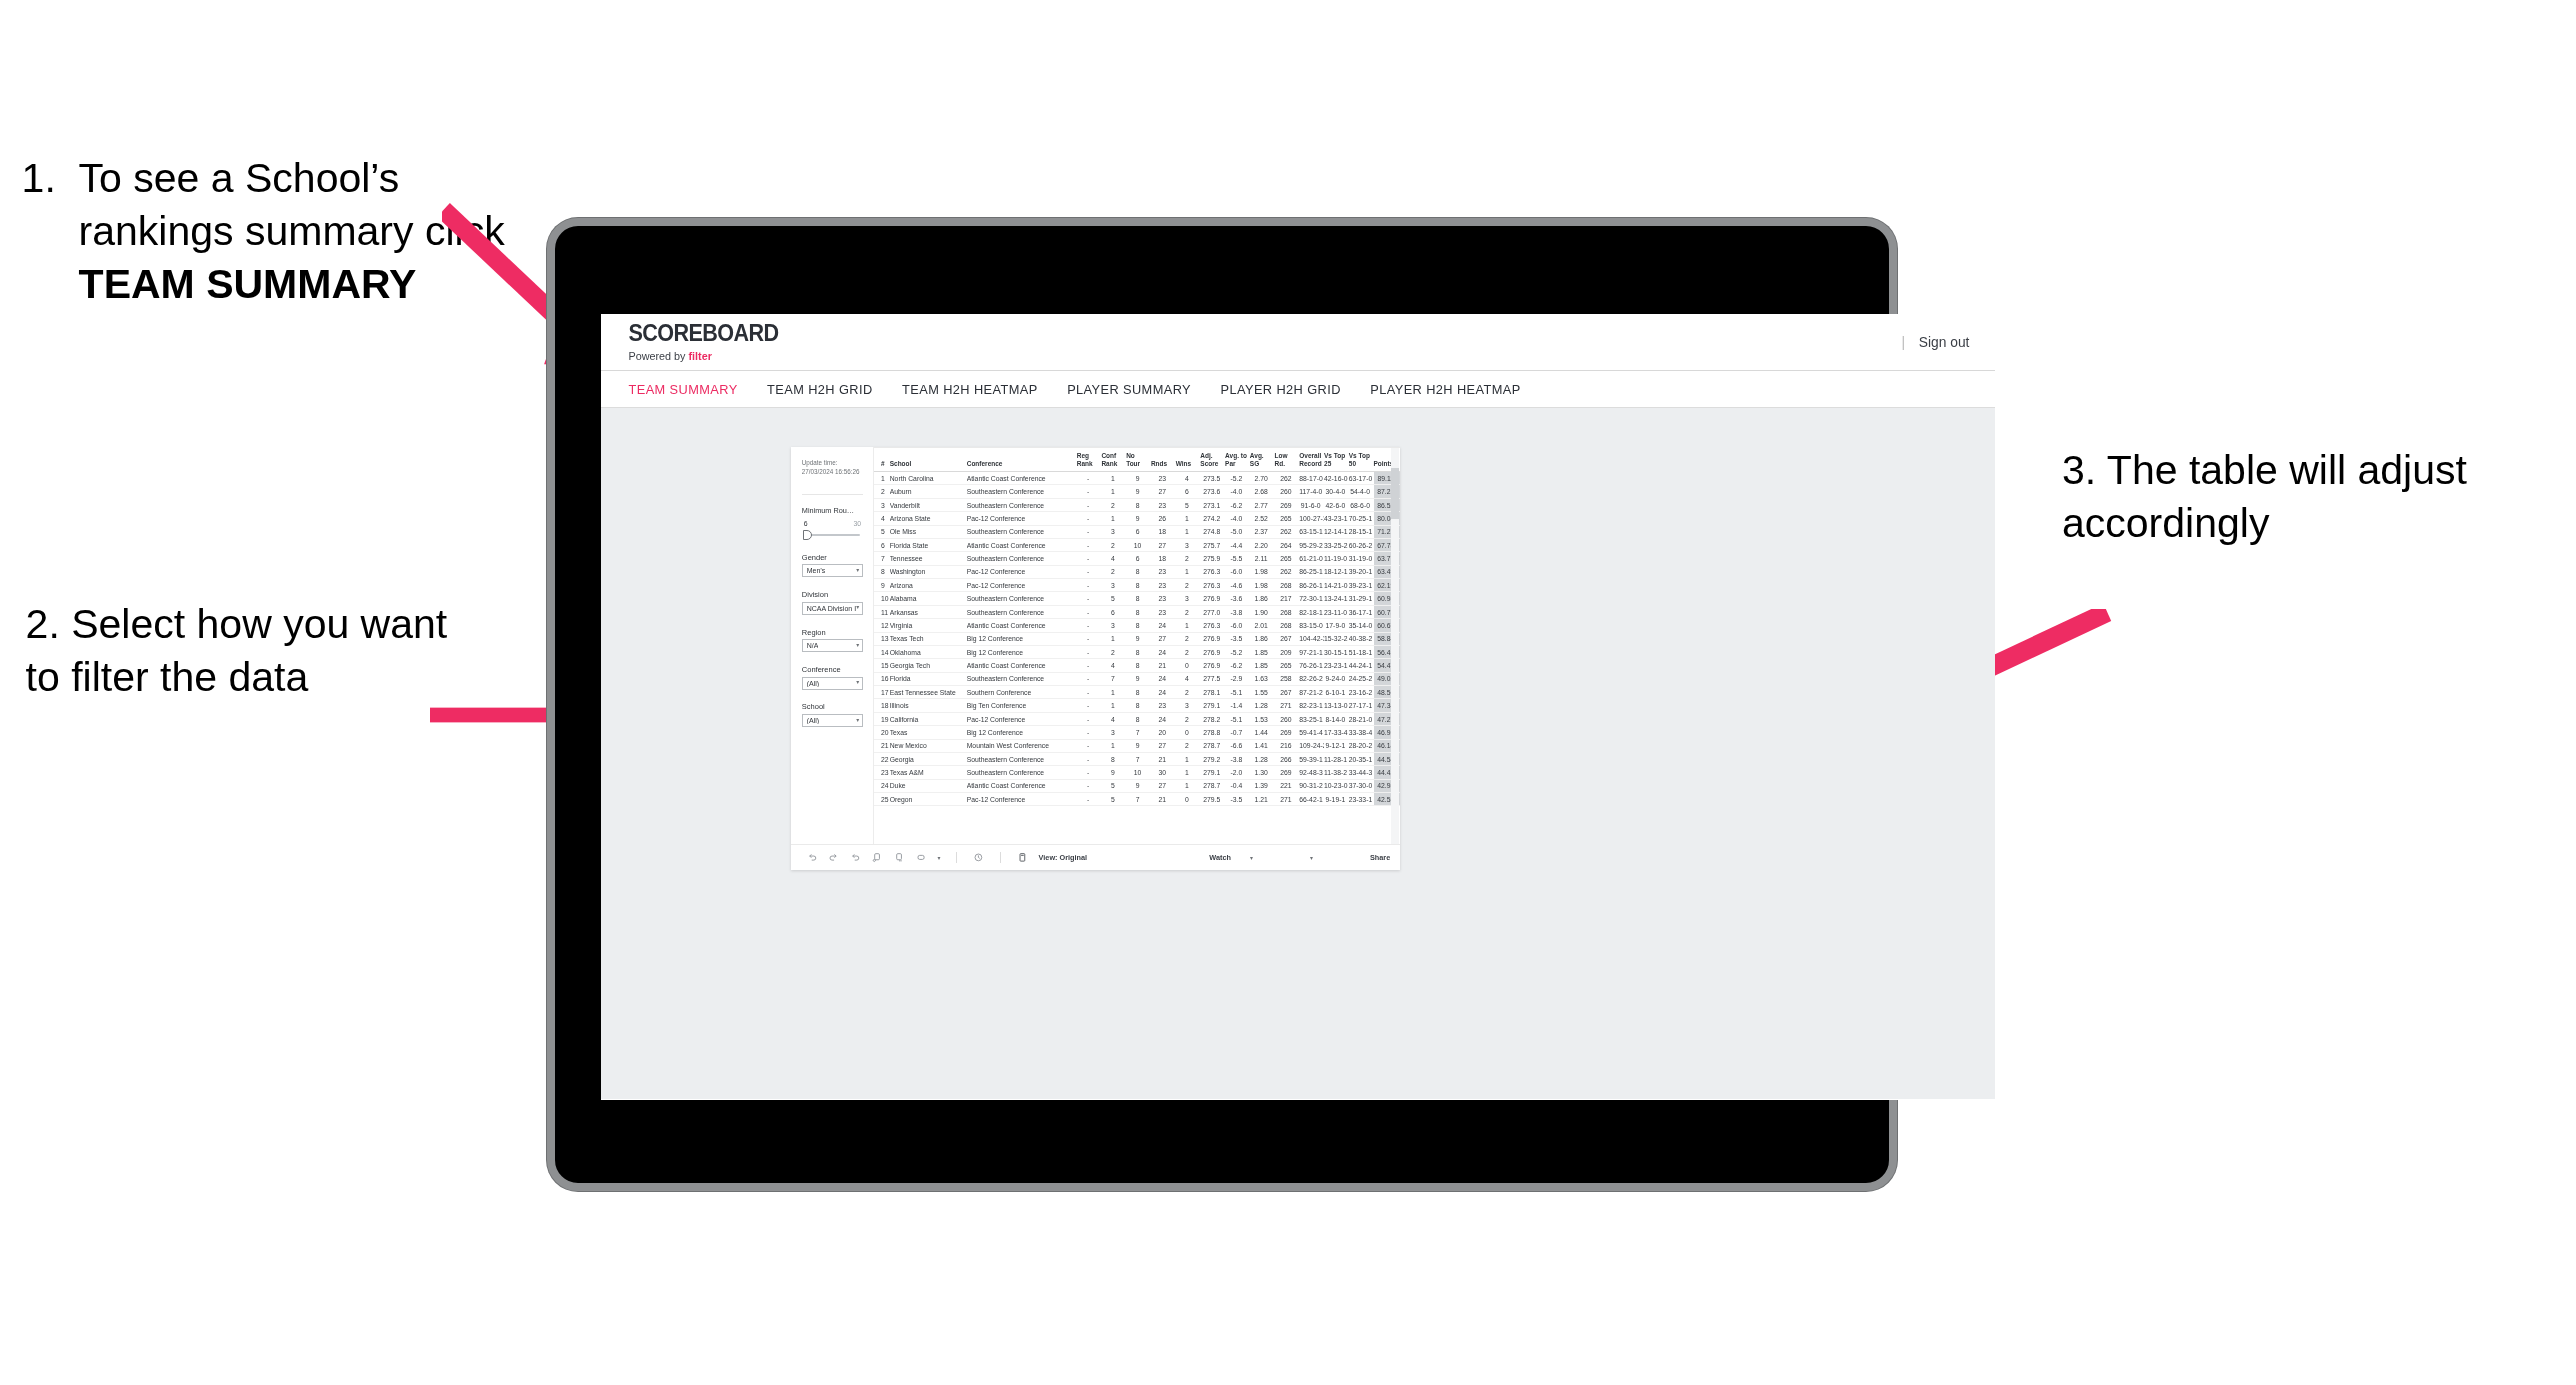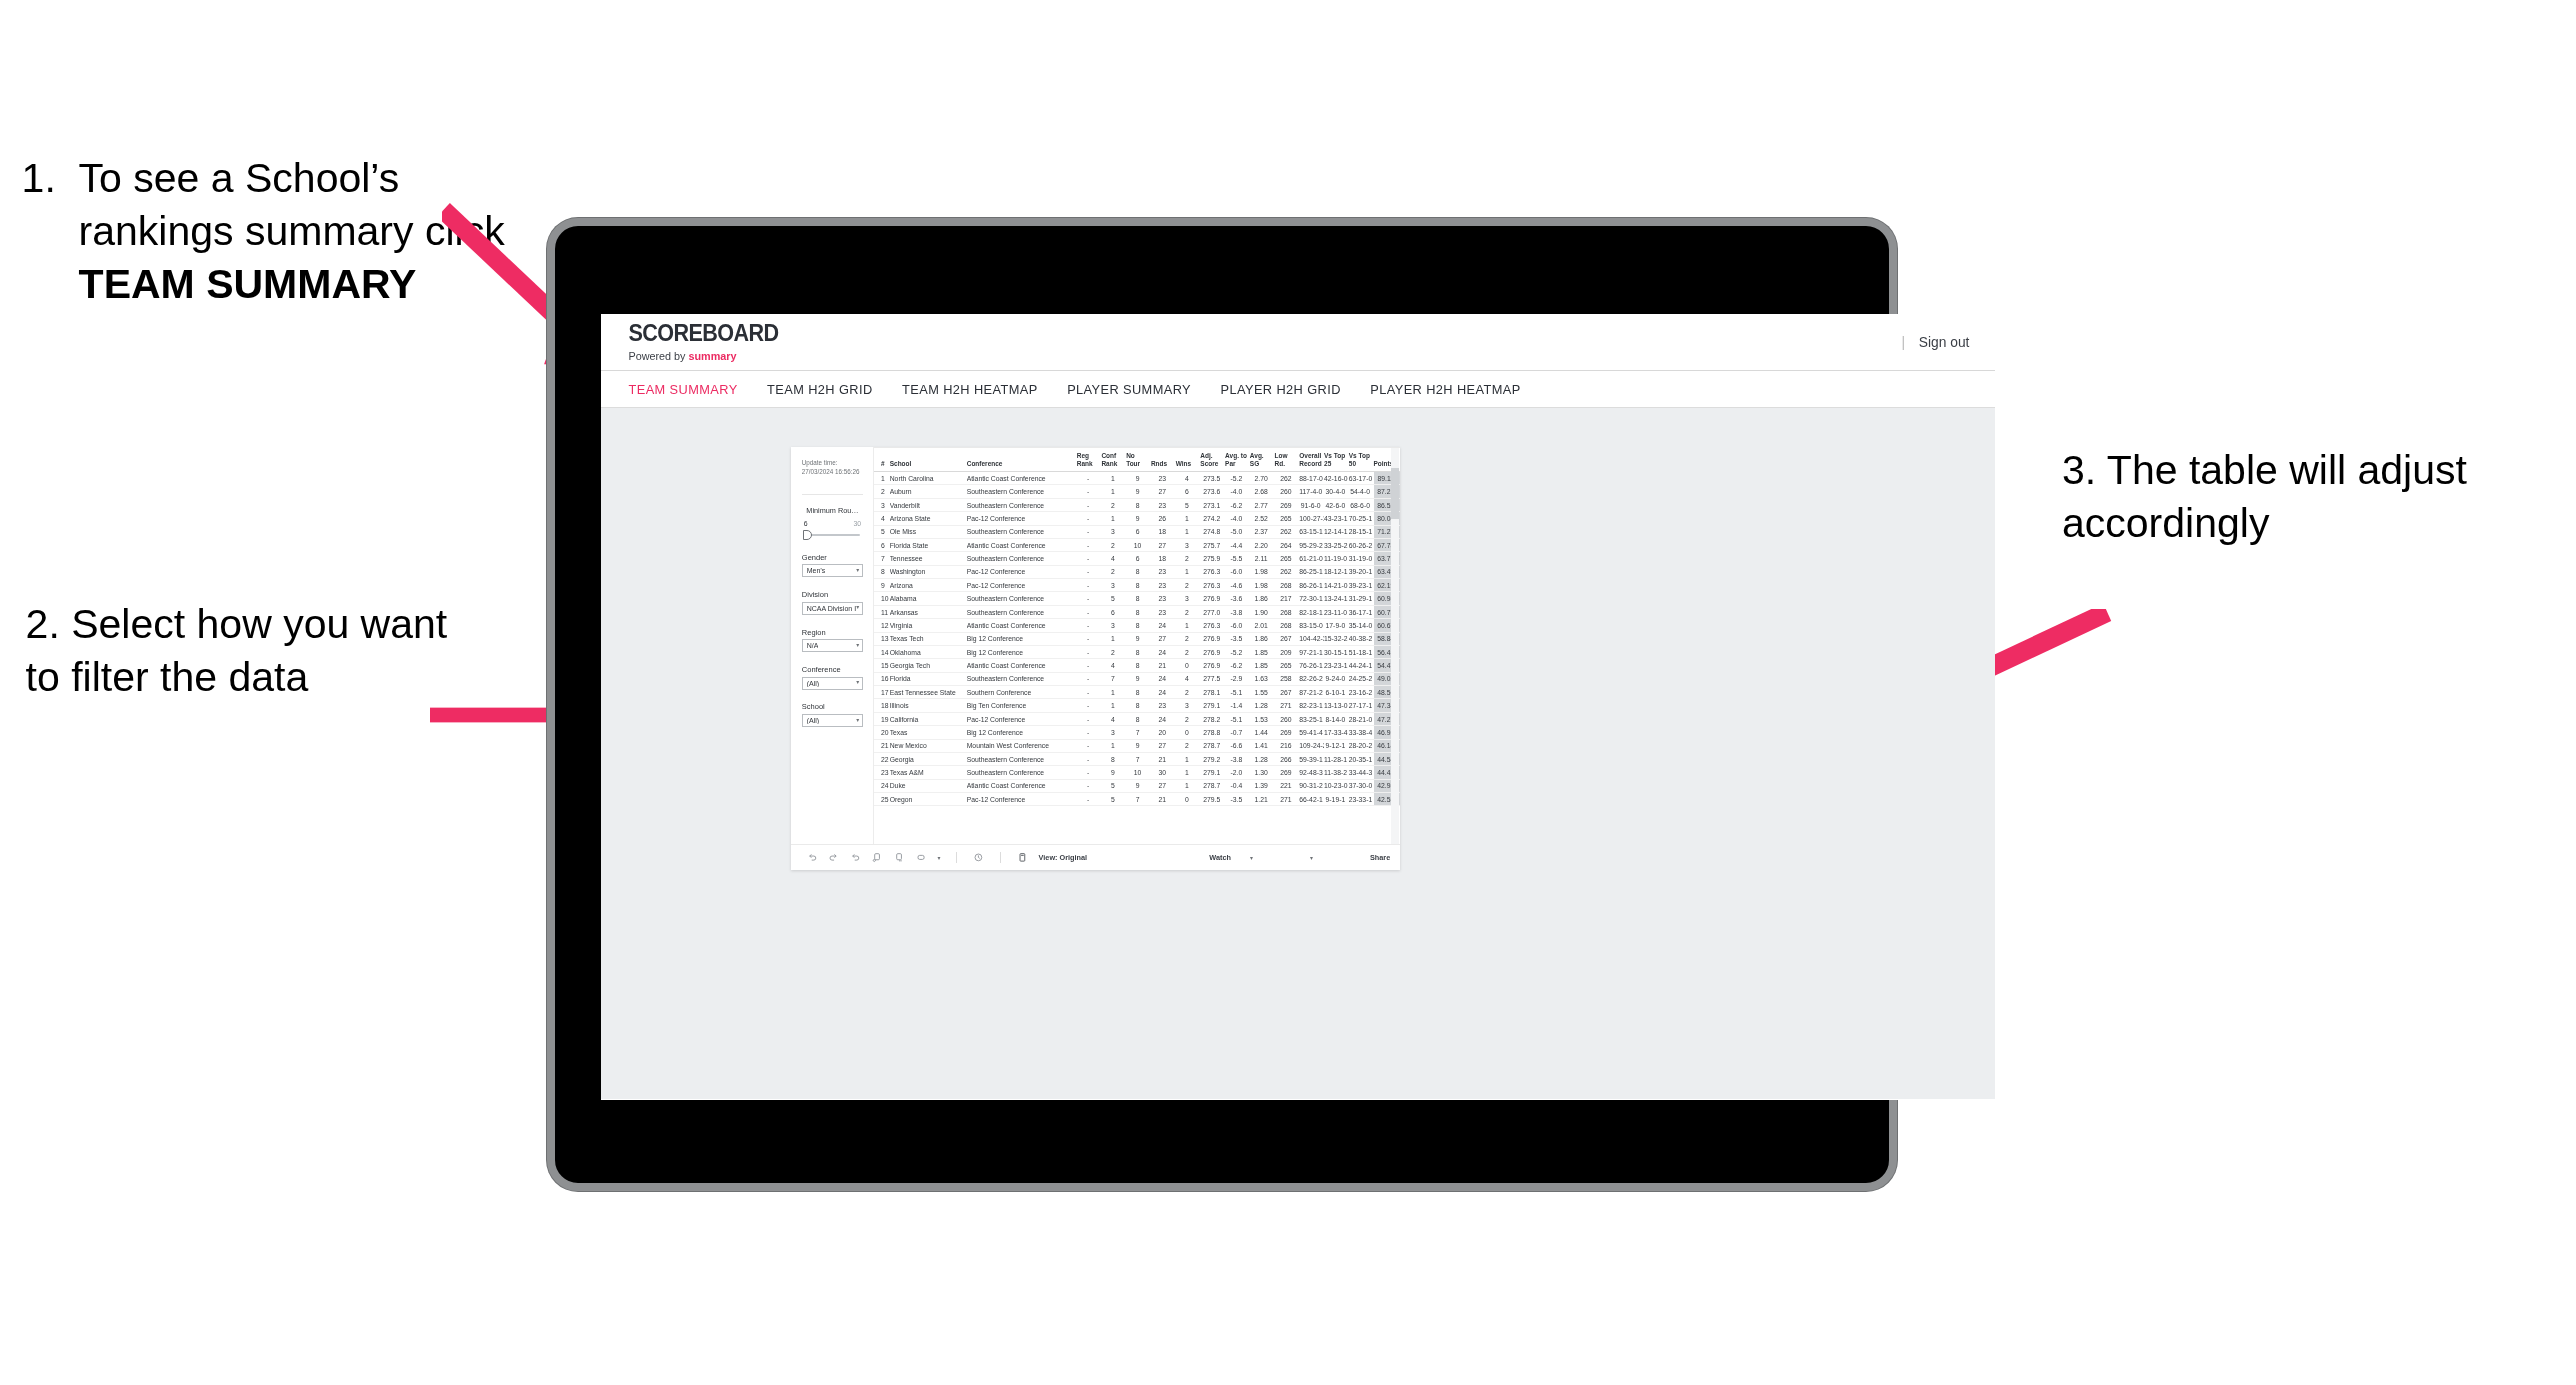--- a/index.html
+++ b/index.html
@@ -99,21 +99,21 @@
   }
   .report-body { display: flex; flex: 1; min-height: 0; }
 
   
   .rail {
     width: 83px; flex: 0 0 83px; background: #ffffff;
     padding: 10.8px 9.8px 0 10.8px; border-right: 1px solid #ececec;
   }
   .rail .upd-label { font-size: 6.3px; color: #6f7377; line-height: 1.5; }
   .rail hr { border: 0; border-top: 1px solid #e6e6e6; margin: 17.7px 0 10.8px 0; }
-  .rail .slider-title { font-size: 7.3px; color: #2f3338; text-align: center; margin-bottom: 4.9px; }
+  .rail .slider-title { font-size: 7.3px; color: #2f3338; margin-bottom: 4.9px; }
   .slider-vals { display: flex; justify-content: space-between; font-size: 6.9px; padding: 0 2px; }
   .slider-vals .lo { color: #2f3338; }
   .slider-vals .hi { color: #9aa0a6; }
   .slider-track { position: relative; height: 9.8px; margin-top: 2.9px; }
   .slider-track .bar { position: absolute; left: 3.9px; right: 2.9px; top: 3.9px; height: 2.6px; background: #c3c7cb; border-radius: 2px; }
   .slider-track .knob {
     position: absolute; left: 1px; top: 0px; width: 8.8px; height: 9.8px;
     border: 1.4px solid #6f7377; background: #fff;
     border-radius: 0 8.8px 8.8px 0;
   }
@@ -208,21 +208,21 @@
       <path d="M118 118 L118 176 L56 150 Z"></path>
     </g>
   </svg>
 
   <div id="tablet">
     <div id="screen">
 
       <div class="app-header">
         <div class="brand">
           <div class="brand-name">SCOREBOARD</div>
-          <div class="brand-sub"><span>Powered by </span><span class="clippd">summary</span></div>
+          <div class="brand-sub"><span>Powered by </span><span class="clippd">filter</span></div>
         </div>
         <div class="header-right">
           <span class="divider">|</span>
           <span>Sign out</span>
         </div>
       </div>
 
       <div class="subnav">
         <div class="sn active">TEAM SUMMARY</div>
         <div class="sn">TEAM H2H GRID</div>

